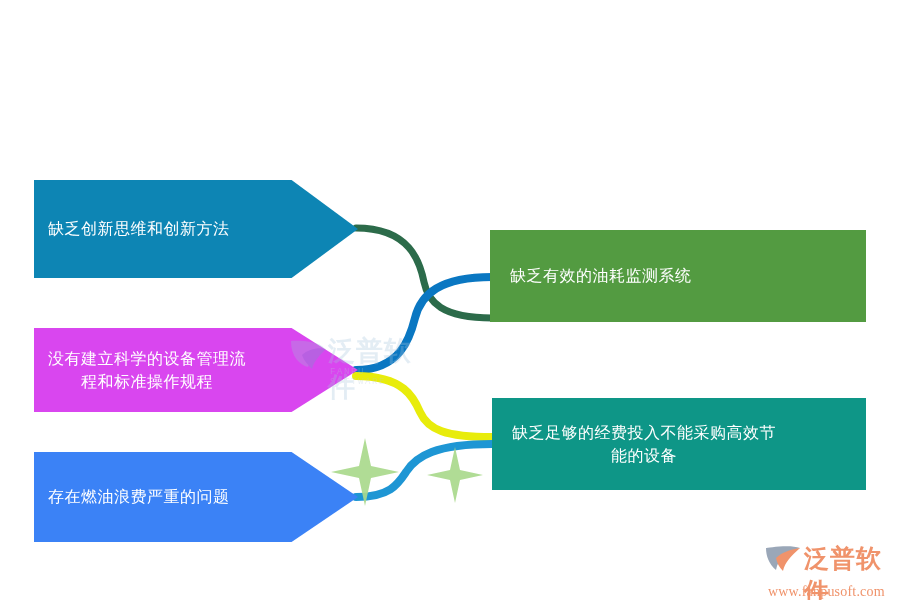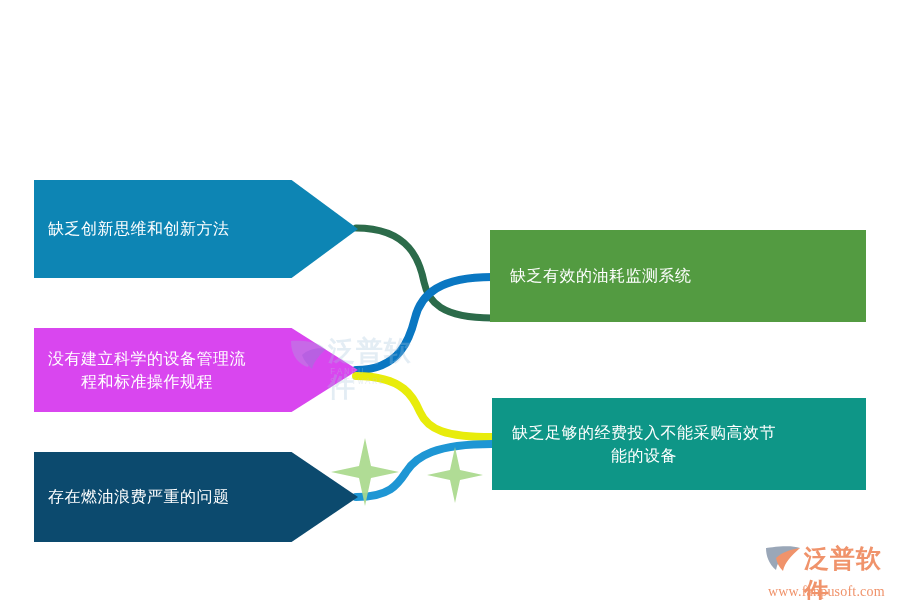--- a/index.html
+++ b/index.html
@@ -149,21 +149,21 @@
 
   <div class="node arrow" id="node-lack-innovation" style="background:#0d85b4;">
     <span class="node-label">缺乏创新思维和创新方法</span>
   </div>
 
   <div class="node arrow" id="node-no-standard-process" style="background:#d946ef;">
     <span class="node-label">没有建立科学的设备管理流
 程和标准操作规程</span>
   </div>
 
-  <div class="node arrow" id="node-fuel-waste" style="background:#0c4a6e;">
+  <div class="node arrow" id="node-fuel-waste" style="background:#3b82f6;">
     <span class="node-label">存在燃油浪费严重的问题</span>
   </div>
 
   <div class="node rect" id="node-no-monitoring" style="background:#539b41;">
     <span class="node-label">缺乏有效的油耗监测系统</span>
   </div>
 
   <div class="node rect" id="node-insufficient-funds" style="background:#0e9687;">
     <span class="node-label">缺乏足够的经费投入不能采购高效节
 能的设备</span>

